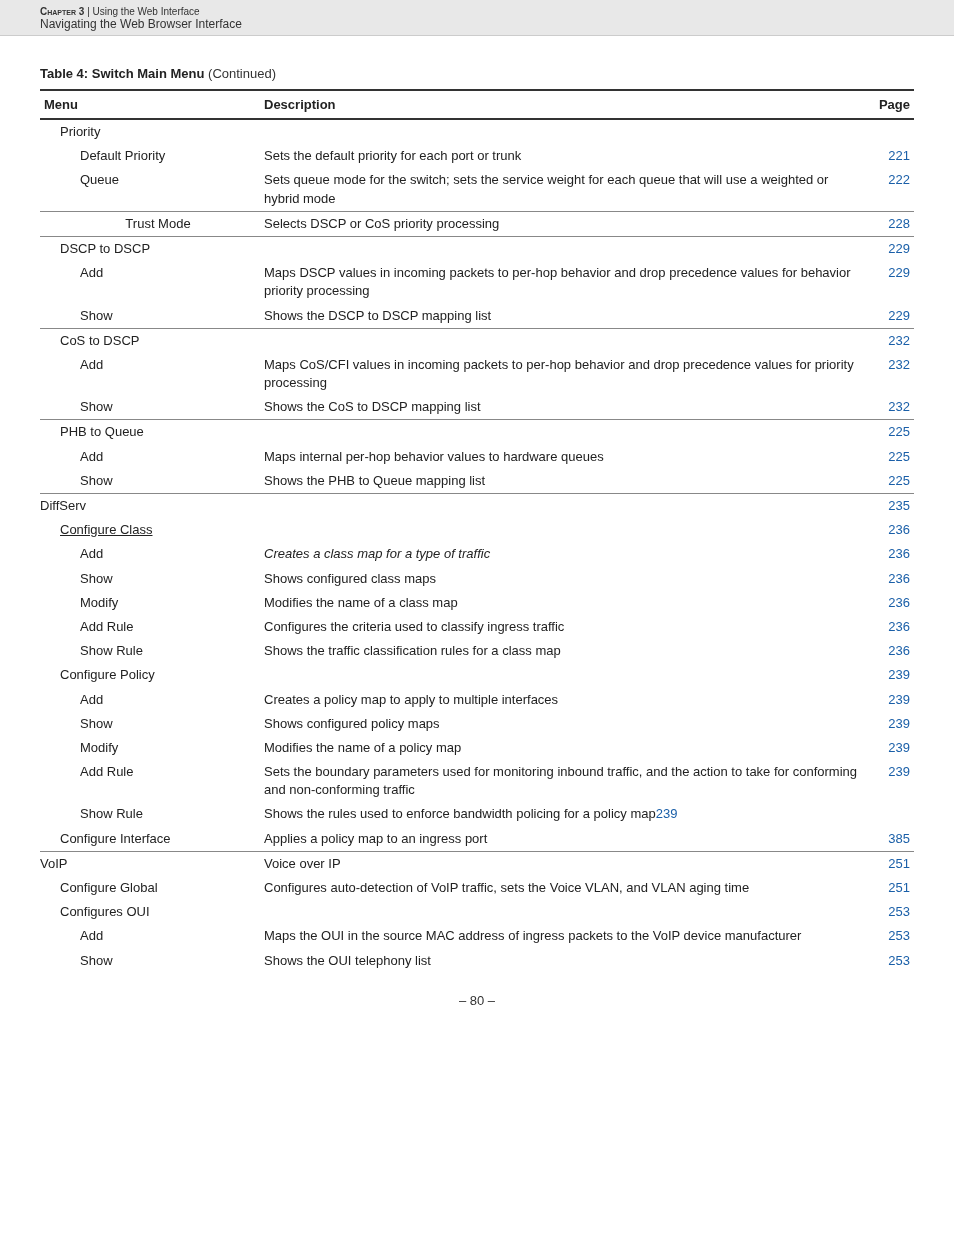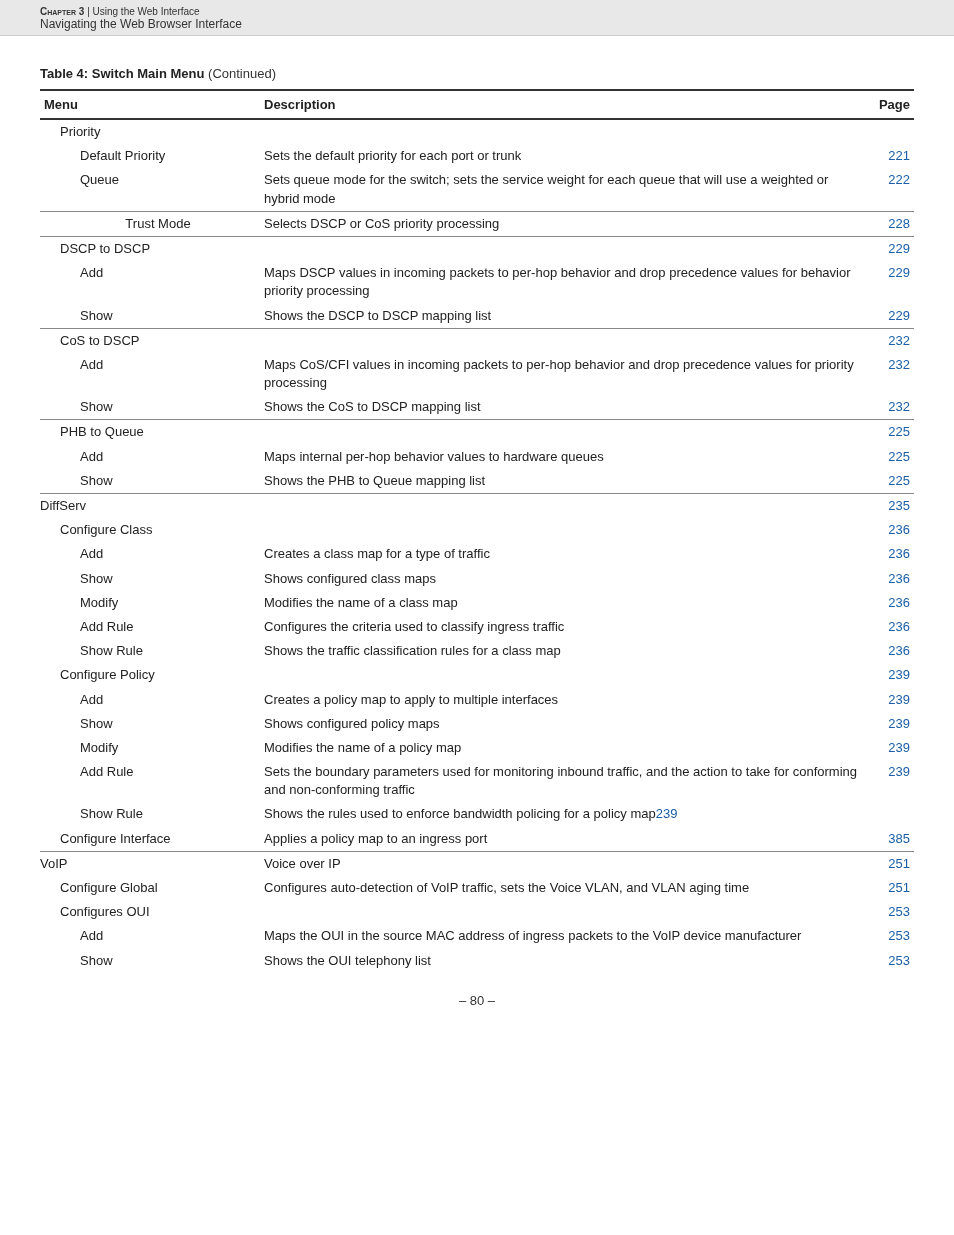--- a/index.html
+++ b/index.html
@@ -188,27 +188,27 @@
           <td style="padding-left: 40px;">Show</td>
           <td style="padding-left: 4px;">Shows the PHB to Queue mapping list</td>
           <td class="col-page" style="color: rgb(26, 95, 168);">225</td>
         </tr>
         <tr style="border-top: 1px solid rgb(136, 136, 136);">
           <td style="padding-left: 0px;">DiffServ</td>
           <td style="padding-left: 4px;"></td>
           <td class="col-page" style="color: rgb(26, 95, 168);">235</td>
         </tr>
         <tr>
-          <td style="padding-left: 20px;">Configure Class</td>
-          <td style="padding-left: 4px;"></td>
-          <td class="col-page" style="color: rgb(26, 95, 168);">236</td>
-        </tr>
-        <tr>
-          <td style="padding-left: 40px;">Add</td>
-          <td style="padding-left: 4px;">Creates a class map for a type of traffic</td>
+          <td style="padding-left: 20px; text-decoration: underline;">Configure Class</td>
+          <td style="padding-left: 4px;"></td>
+          <td class="col-page" style="color: rgb(26, 95, 168);">236</td>
+        </tr>
+        <tr>
+          <td style="padding-left: 40px;">Add</td>
+          <td style="padding-left: 4px; font-style: italic;">Creates a class map for a type of traffic</td>
           <td class="col-page" style="color: rgb(26, 95, 168);">236</td>
         </tr>
         <tr>
           <td style="padding-left: 40px;">Show</td>
           <td style="padding-left: 4px;">Shows configured class maps</td>
           <td class="col-page" style="color: rgb(26, 95, 168);">236</td>
         </tr>
         <tr>
           <td style="padding-left: 40px;">Modify</td>
           <td style="padding-left: 4px;">Modifies the name of a class map</td>

